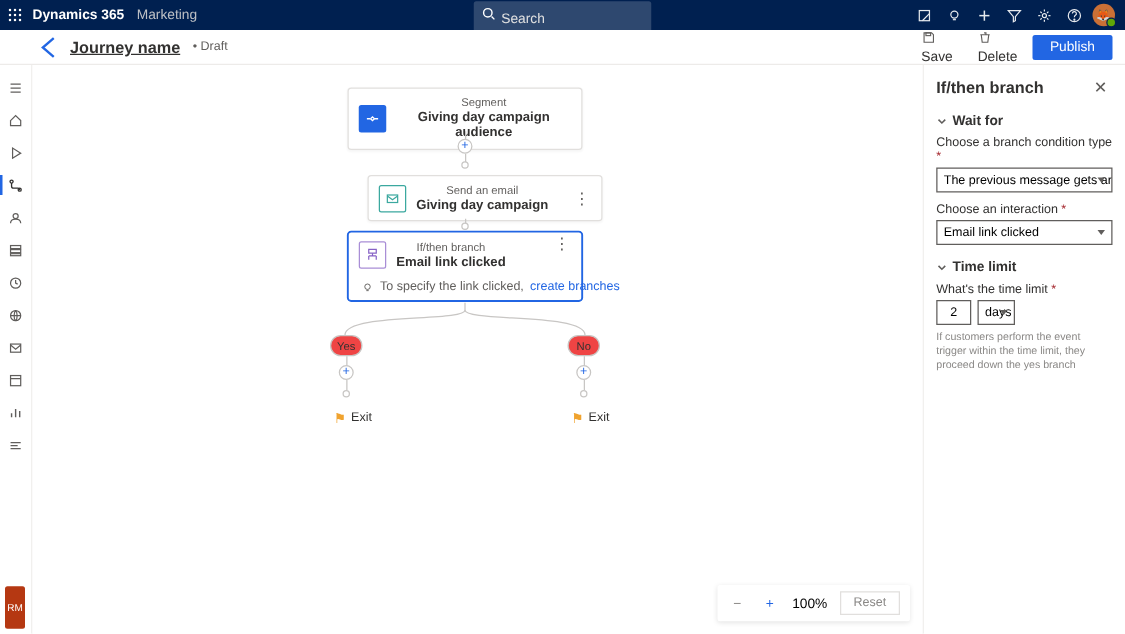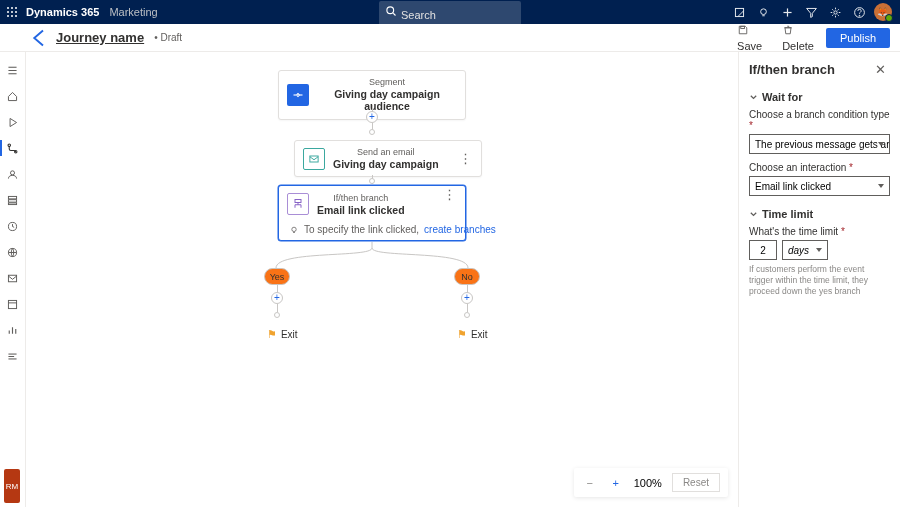--- a/index.html
+++ b/index.html
@@ -69,21 +69,21 @@
 
   
   .hintrow { position:absolute; font-size:10px; color:#605e5c; display:flex; align-items:center; gap:5px; }
   .hintrow a { color: var(--blue); text-decoration:none; cursor:pointer; }
   .bulb { width:10px; height:10px; }
 
   
   .vline { position:absolute; width:1px; background:#c8c6c4; }
   .dot { position:absolute; width:6px; height:6px; border-radius:50%; border:1px solid #c8c6c4; background:#fff; }
   .plus { position:absolute; width:12px; height:12px; display:flex; align-items:center; justify-content:center; color:#2266e3; background:#fff; border:1px solid #c8c6c4; border-radius:50%; font-size:10px; line-height:1; cursor:pointer;}
-  .yn { position:absolute; width:26px; height:17px; border:1px solid #c8c6c4; border-radius:9px; display:flex; align-items:center; justify-content:center; font-size:9px; color:#323130; background:#f97316;}
+  .yn { position:absolute; width:26px; height:17px; border:1px solid #c8c6c4; border-radius:9px; display:flex; align-items:center; justify-content:center; font-size:9px; color:#323130; background:#ef4444;}
   .exit { position:absolute; display:flex; align-items:center; gap:4px; font-size:10px; color:#323130;}
   .exit .flag { color:#f0a32f; font-size:11px;}
 
   
   .arc { position:absolute; }
 
   
   .zoombar { position:absolute; right:10px; bottom:10px; display:flex; align-items:center; gap:10px; background:#fff; padding:5px 8px; border-radius:2px; box-shadow:0 1px 4px rgba(0,0,0,.1); font-size:11px;}
   .zoombar .zbtn { width:16px; height:16px; display:flex; align-items:center; justify-content:center; cursor:pointer; color:#8a8886;}
   .zoombar .zbtn.plus2 { color:#2266e3; }
@@ -403,20 +403,20 @@
     <div class="sect">
       <div class="sect-h">
         <svg viewBox="0 0 10 10" fill="none" stroke="#605e5c" stroke-width="1.4">
             <polyline points="2,3 5,6 8,3"></polyline>
           </svg>
         <span>Time limit</span>
       </div>
       <label class="lbl req">What's the time limit</label>
       <div class="row2">
         <input class="num" value="2" style="">
-        <div class="dd" style="width:46px;font-style:italic;">days</div>
+        <div class="dd" style="width:30px;">days</div>
       </div>
       <div class="helptxt">If customers perform the event trigger within the time limit, they proceed down the yes branch</div>
     </div>
   </div>
 
   <div class="rm">RM</div>
 </div>
 
 </body></html>

